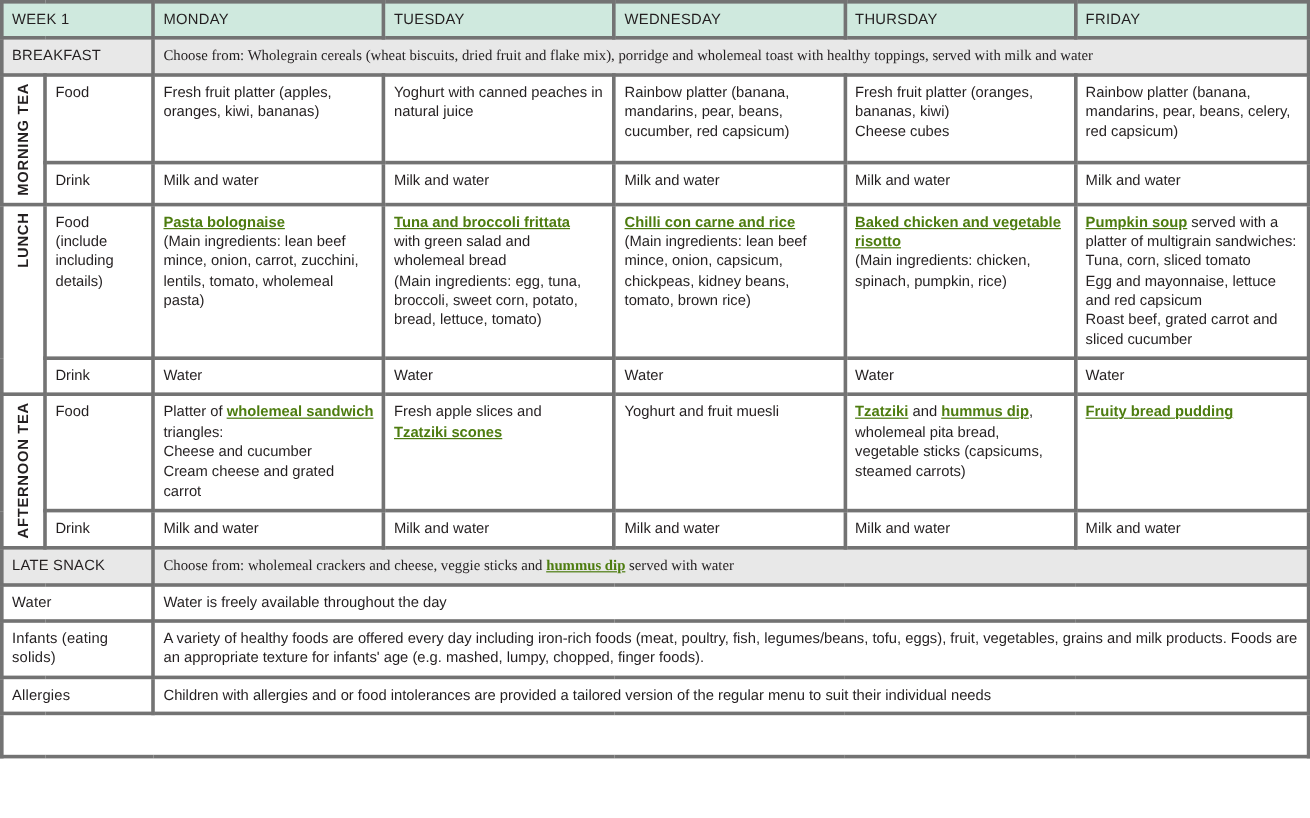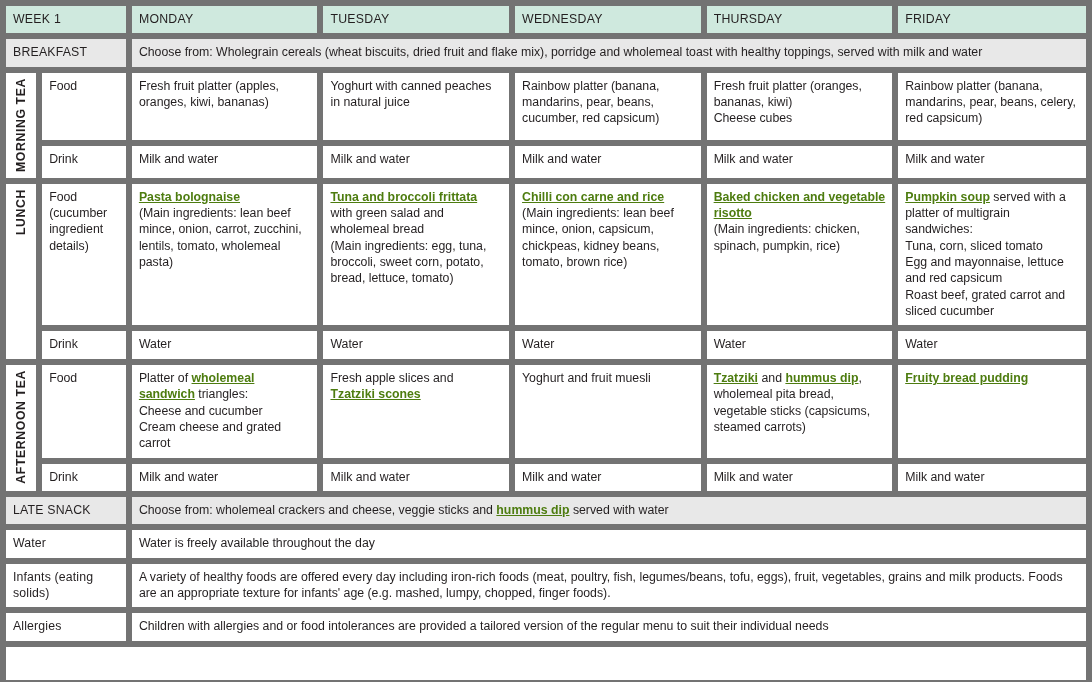--- a/index.html
+++ b/index.html
@@ -14,21 +14,21 @@
     color: #231f20;
     overflow: hidden;
   }
   #menu-table {
     border-collapse: collapse;
     table-layout: fixed;
     width: 1092px;
     border-top: 2px solid #cfe8dd;
   }
   #menu-table td, #menu-table th {
-    border: 6px solid #737373;
+    border: 3px solid #737373;
     vertical-align: top;
     padding: 5px 7px 6px 7px;
     font-size: 12.3px;
     line-height: 1.33;
     text-align: left;
     font-weight: normal;
     word-wrap: break-word;
   }
   
   col.c-cat  { width: 33px; }
@@ -57,20 +57,21 @@
   tr.band td {
     background: #e8e8e8;
     vertical-align: middle;
   }
   tr.band td.band-label {
     font-weight: bold;
     letter-spacing: .2px;
   }
   tr.band td.band-body {
     background: #e8e8e8;
+    font-family: Liberation Serif, serif;
   }
 
   
   tr.foot td {
     vertical-align: middle;
   }
   td.foot-label {
     font-weight: bold;
     letter-spacing: .15px;
   }
@@ -158,21 +159,21 @@
     <td class="body-cell">Milk and water</td>
     <td class="body-cell">Milk and water</td>
     <td class="body-cell">Milk and water</td>
     <td class="body-cell">Milk and water</td>
   </tr>
 
   <tr>
     <td class="vcat" rowspan="2">
       <span class="vtext">LUNCH</span>
     </td>
-    <td class="type-cell">Food (cucumber ingredient details)</td>
+    <td class="type-cell">Food (include including details)</td>
     <td class="body-cell"><span class="lnk">Pasta bolognaise</span><br>(Main ingredients: lean beef mince, onion, carrot, zucchini, lentils, tomato, wholemeal pasta)</td>
     <td class="body-cell"><span class="lnk">Tuna and broccoli frittata</span><br>with green salad and wholemeal bread<br>(Main ingredients: egg, tuna, broccoli, sweet corn, potato, bread, lettuce, tomato)</td>
     <td class="body-cell"><span class="lnk">Chilli con carne and rice</span><br>(Main ingredients: lean beef mince, onion, capsicum, chickpeas, kidney beans, tomato, brown rice)</td>
     <td class="body-cell"><span class="lnk">Baked chicken and vegetable risotto</span><br>(Main ingredients: chicken, spinach, pumpkin, rice)</td>
     <td class="body-cell topal"><span class="lnk">Pumpkin soup</span> served with a platter of multigrain sandwiches:<br>Tuna, corn, sliced tomato<br>Egg and mayonnaise, lettuce and red capsicum<br>Roast beef, grated carrot and sliced cucumber</td>
   </tr>
 
   <tr>
     <td class="type-cell mid">Drink</td>
     <td class="body-cell">Water</td>

